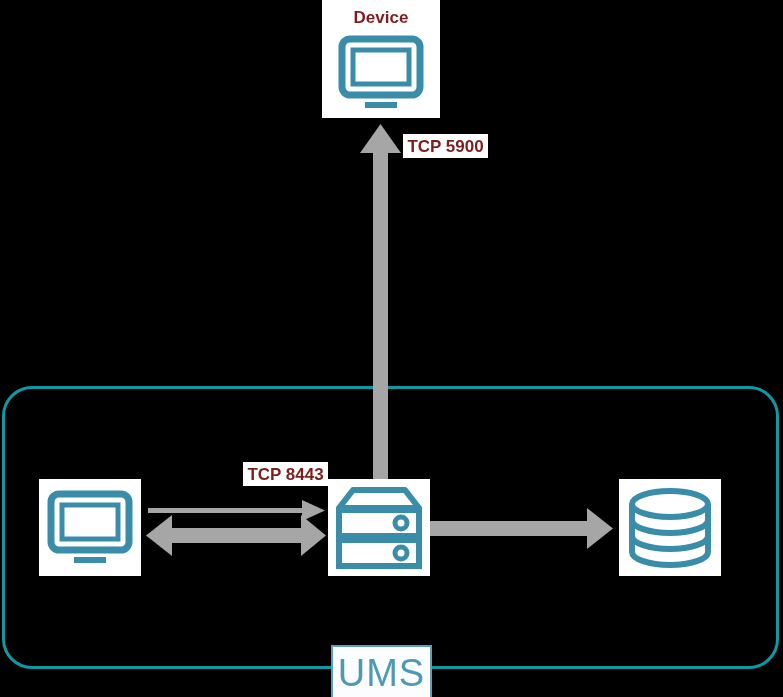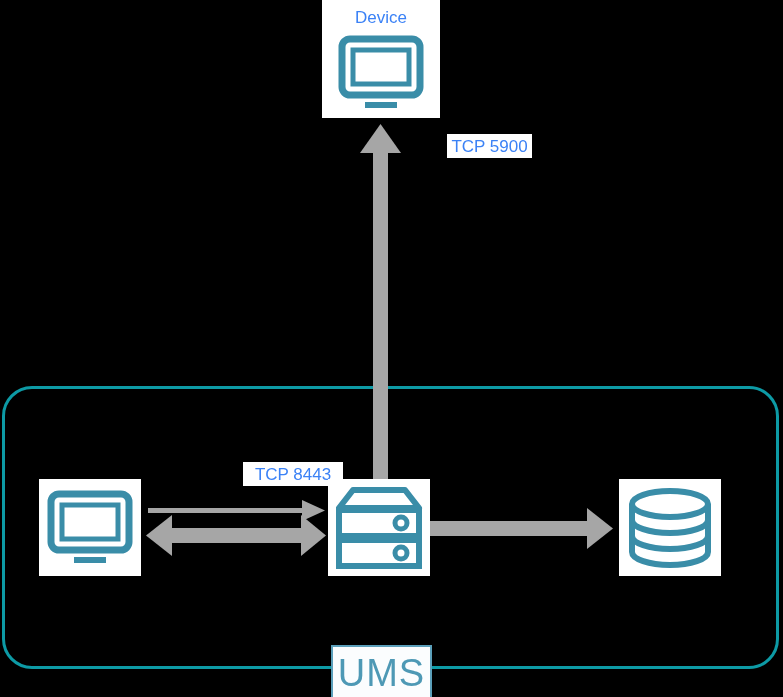--- a/index.html
+++ b/index.html
@@ -26,28 +26,29 @@
     border: 3px solid #0d9aa5;
     border-radius: 30px;
     box-sizing: border-box;
     background: transparent;
   }
 
   
   .label-chip {
     position: absolute;
     background: #ffffff;
-    color: #3b82f6;
+    color: #7f1d1d;
     font-size: 17px;
     line-height: 1;
     display: flex;
     align-items: center;
     justify-content: center;
     white-space: nowrap;
     box-sizing: border-box;
+    font-weight: bold;
   }
 
   
   .ums-badge {
     position: absolute;
     left: 331px;
     top: 645px;
     width: 101px;
     height: 56px;
     background: #fbfdfe;
@@ -117,31 +118,31 @@
   <div class="icon-tile" style="left:322px; top:28px; width:118px; height:90px;">
     <svg width="90" height="80" viewBox="0 0 90 80">
       <rect x="6" y="6" width="78" height="56" rx="8" ry="8" fill="none" stroke="#3a8da8" stroke-width="7"></rect>
       <rect x="17" y="17" width="56" height="34" fill="none" stroke="#3a8da8" stroke-width="5"></rect>
       <rect x="29" y="69" width="32" height="6" fill="#3a8da8"></rect>
     </svg>
   </div>
 
   <div class="label-chip" style="left:322px; top:0px; width:118px; height:35px;">Device</div>
 
-  <div class="label-chip" style="left:403px; top:134px; width:85px; height:24px;margin-left:44px;">TCP 5900</div>
+  <div class="label-chip" style="left:403px; top:134px; width:85px; height:24px;">TCP 5900</div>
 
   <div class="icon-tile" style="left:39px; top:479px; width:102px; height:97px;">
     <svg width="90" height="80" viewBox="0 0 90 80">
       <rect x="6" y="6" width="78" height="56" rx="8" ry="8" fill="none" stroke="#3a8da8" stroke-width="7"></rect>
       <rect x="17" y="17" width="56" height="34" fill="none" stroke="#3a8da8" stroke-width="5"></rect>
       <rect x="29" y="69" width="32" height="6" fill="#3a8da8"></rect>
     </svg>
   </div>
 
-  <div class="label-chip" style="left:243px; top:462px; width:100px; height:24px;">TCP 8443</div>
+  <div class="label-chip" style="left:243px; top:462px; width:85px; height:24px;">TCP 8443</div>
 
   <div class="icon-tile" style="left:328px; top:479px; width:102px; height:97px;">
     <svg width="92" height="88" viewBox="0 0 92 88">
 
       <polygon points="20,6 72,6 86,24 6,24" fill="none" stroke="#3a8da8" stroke-width="6" stroke-linejoin="round"></polygon>
 
       <rect x="6" y="26" width="80" height="26" fill="none" stroke="#3a8da8" stroke-width="6"></rect>
       <circle cx="68" cy="39" r="6" fill="none" stroke="#3a8da8" stroke-width="5"></circle>
 
       <rect x="6" y="56" width="80" height="26" fill="none" stroke="#3a8da8" stroke-width="6"></rect>

